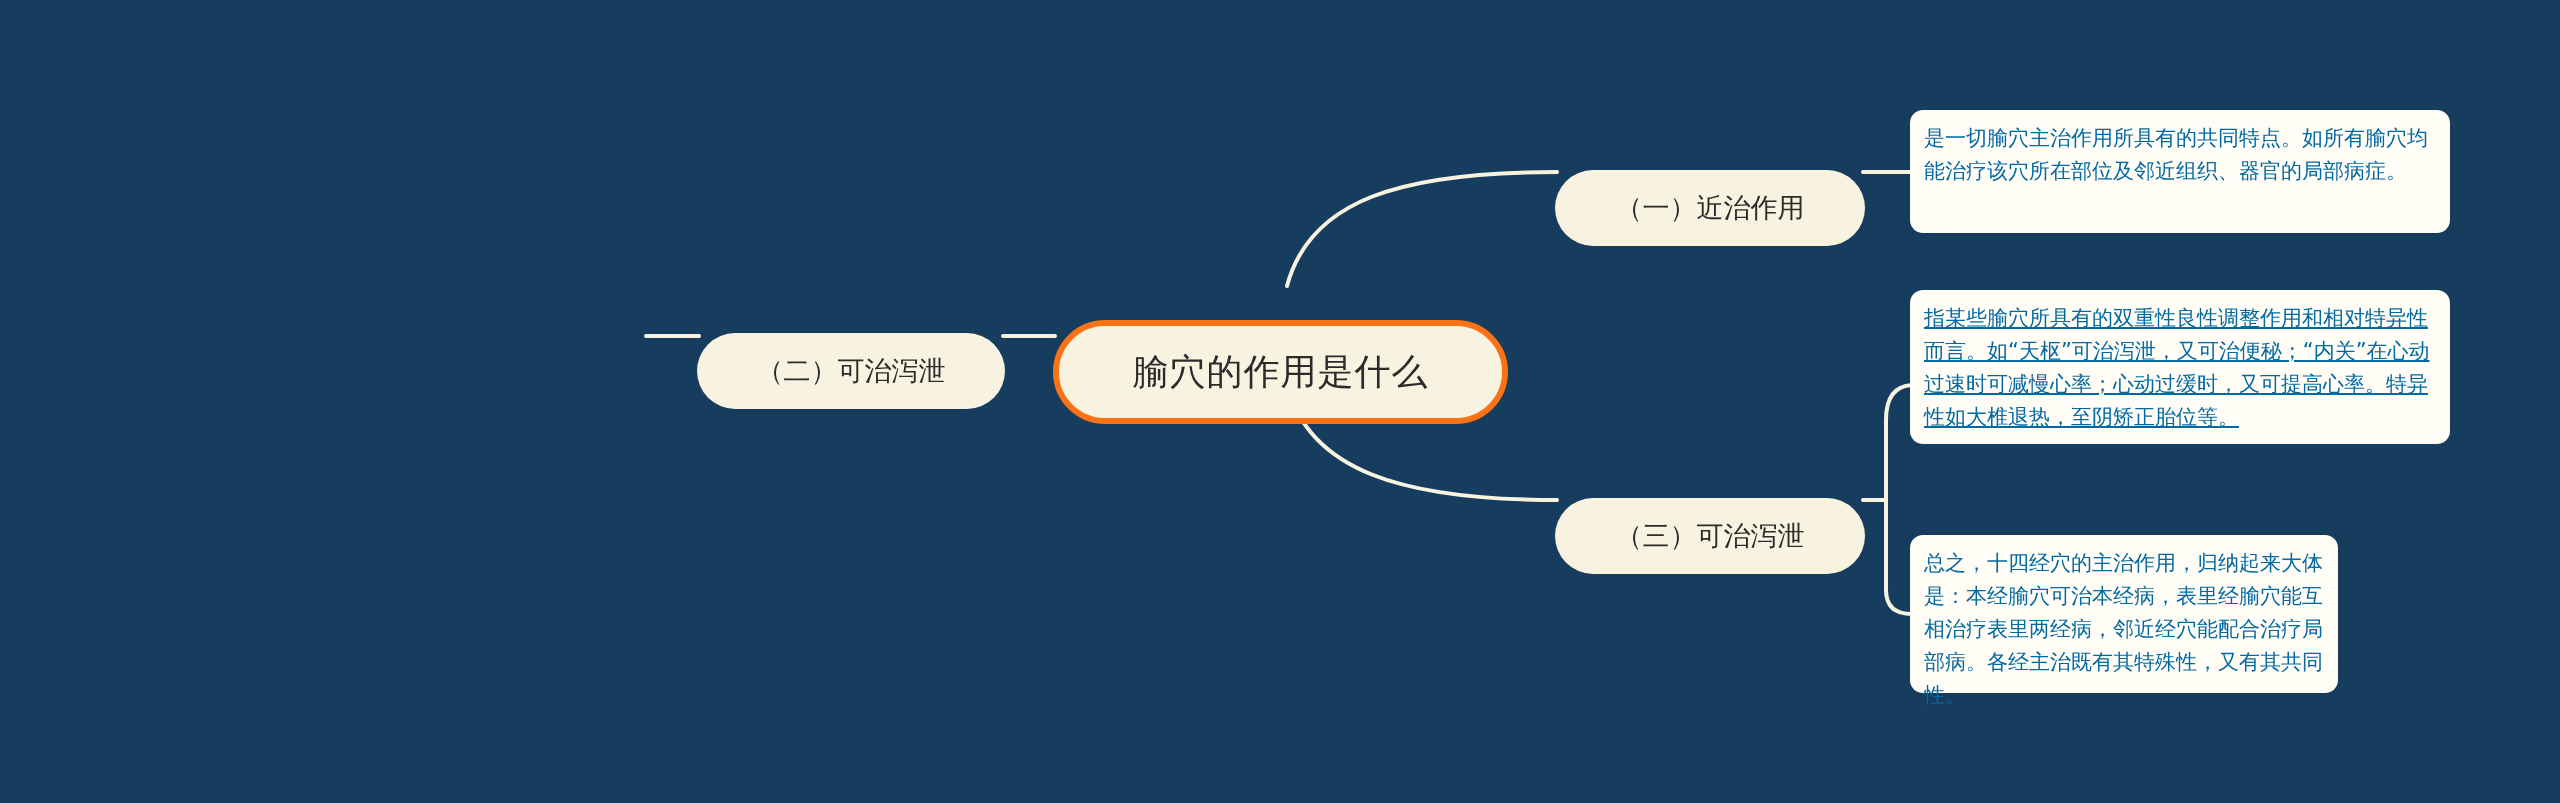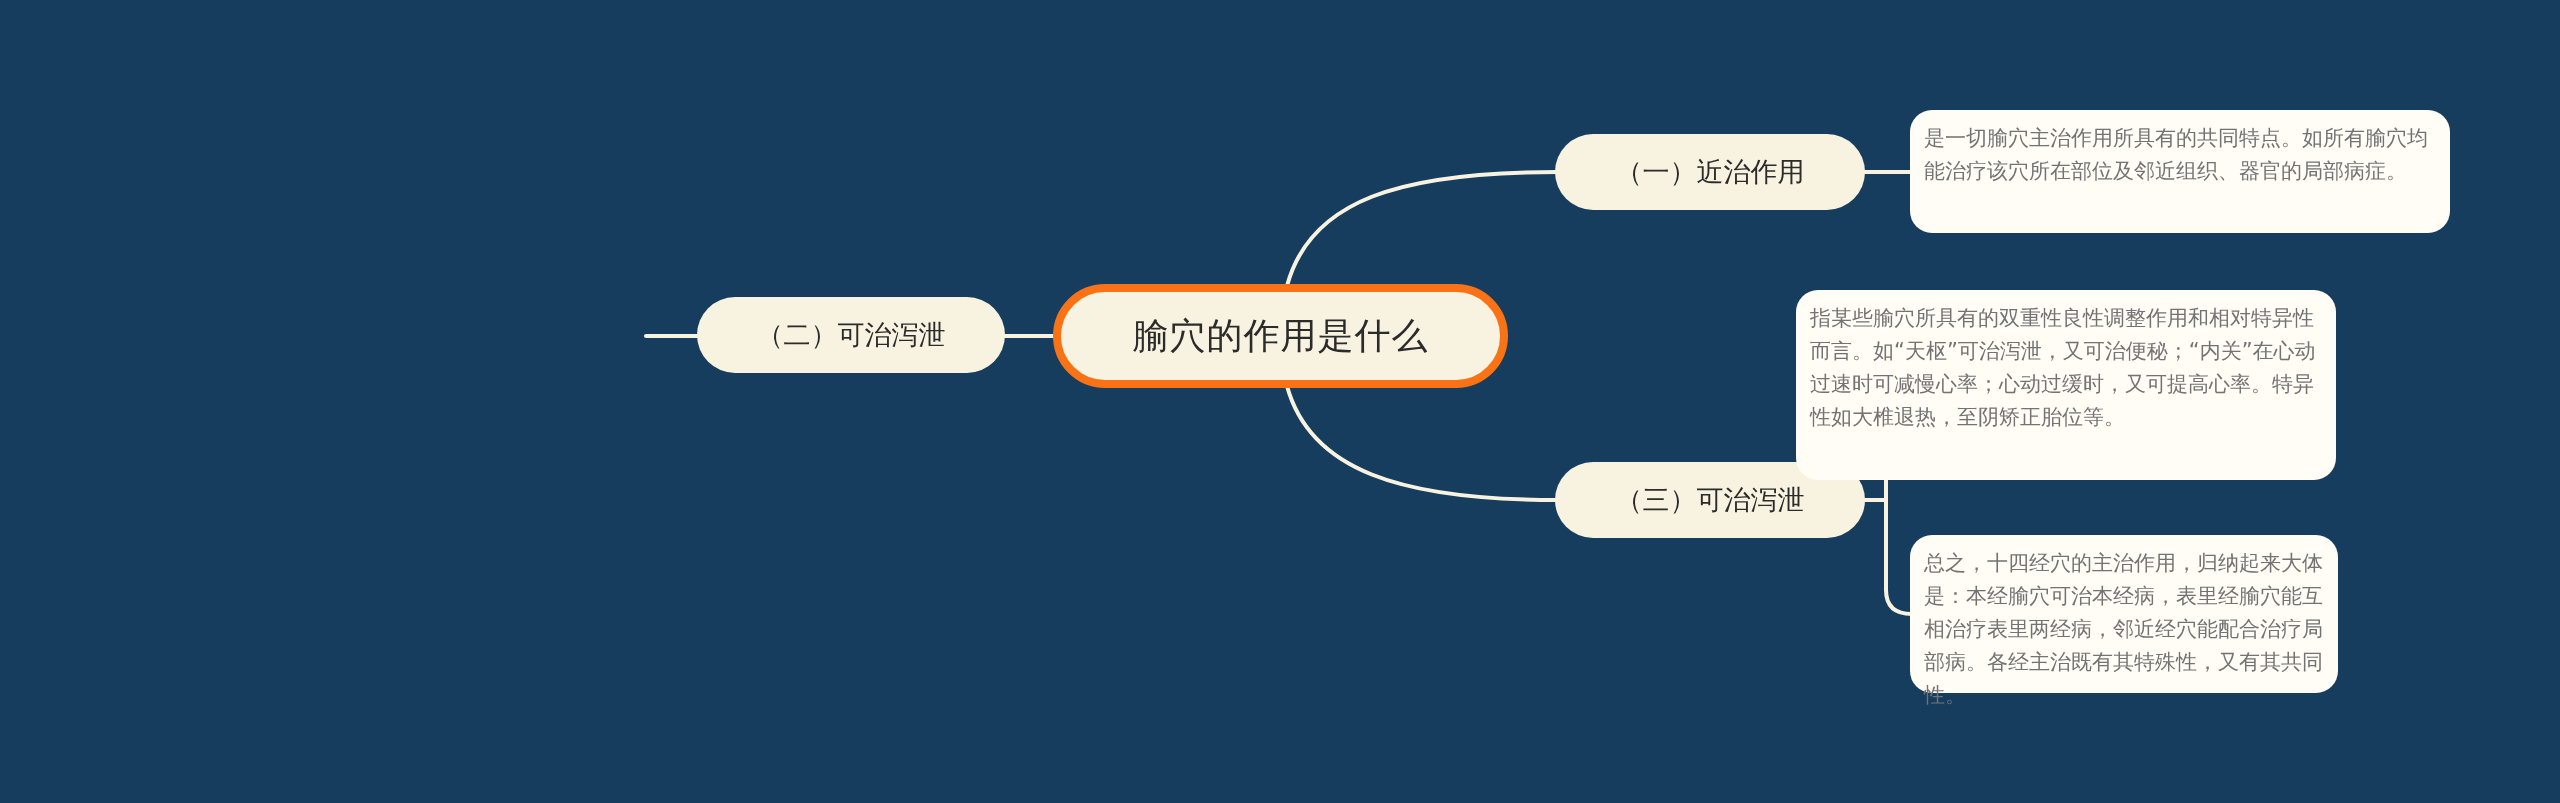--- a/index.html
+++ b/index.html
@@ -30,52 +30,53 @@
     .node {
       position: absolute;
       box-sizing: border-box;
       display: flex;
       align-items: center;
       justify-content: center;
       background: #f8f3e1;
       color: #2b2b2b;
       white-space: nowrap;
       cursor: pointer;
+      margin-top: 36px;
     }
     .node.root {
       left: 1053px; top: 284px;
       width: 455px; height: 104px;
       border-radius: 52px;
       font-size: 36px;
       letter-spacing: 1px;
-      border: 8px solid #f97316;
+      border: 6px solid #f97316;
     }
     .node.branch {
       height: 76px;
       border-radius: 38px;
       font-size: 27px;
     }
     .node.b1 { left: 1555px; top: 134px; width: 310px; }
     .node.b2 { left: 697px;  top: 297px; width: 308px; }
     .node.b3 { left: 1555px; top: 462px; width: 310px; }
     .leaf {
       position: absolute;
       box-sizing: border-box;
       background: #fffdf6;
-      border-radius: 22px;
-      color: #737373;
+      border-radius: 13px;
+      color: #0369a1;
       font-size: 21px;
       line-height: 33px;
       padding: 12px 14px 20px 14px;
       word-break: break-all;
       cursor: pointer;
     }
     .leaf.l-left { left: 110px;  top: 174px; width: 538px; height: 323px; }
     .leaf.r-top  { left: 1910px; top: 110px; width: 540px; height: 123px; }
-    .leaf.r-mid  { left: 1796px; top: 290px; width: 540px; height: 190px; }
+    .leaf.r-mid  { left: 1910px; top: 290px; width: 540px; height: 154px; text-decoration: underline; }
     .leaf.r-bot  { left: 1910px; top: 535px; width: 428px; height: 158px; }
   </style>
 </head>
 <body>
 
 <div class="canvas">
 
   <svg class="links" viewBox="0 0 2560 803">
     <g fill="none" stroke="#f8f3e1" stroke-width="4" stroke-linecap="round">
 

